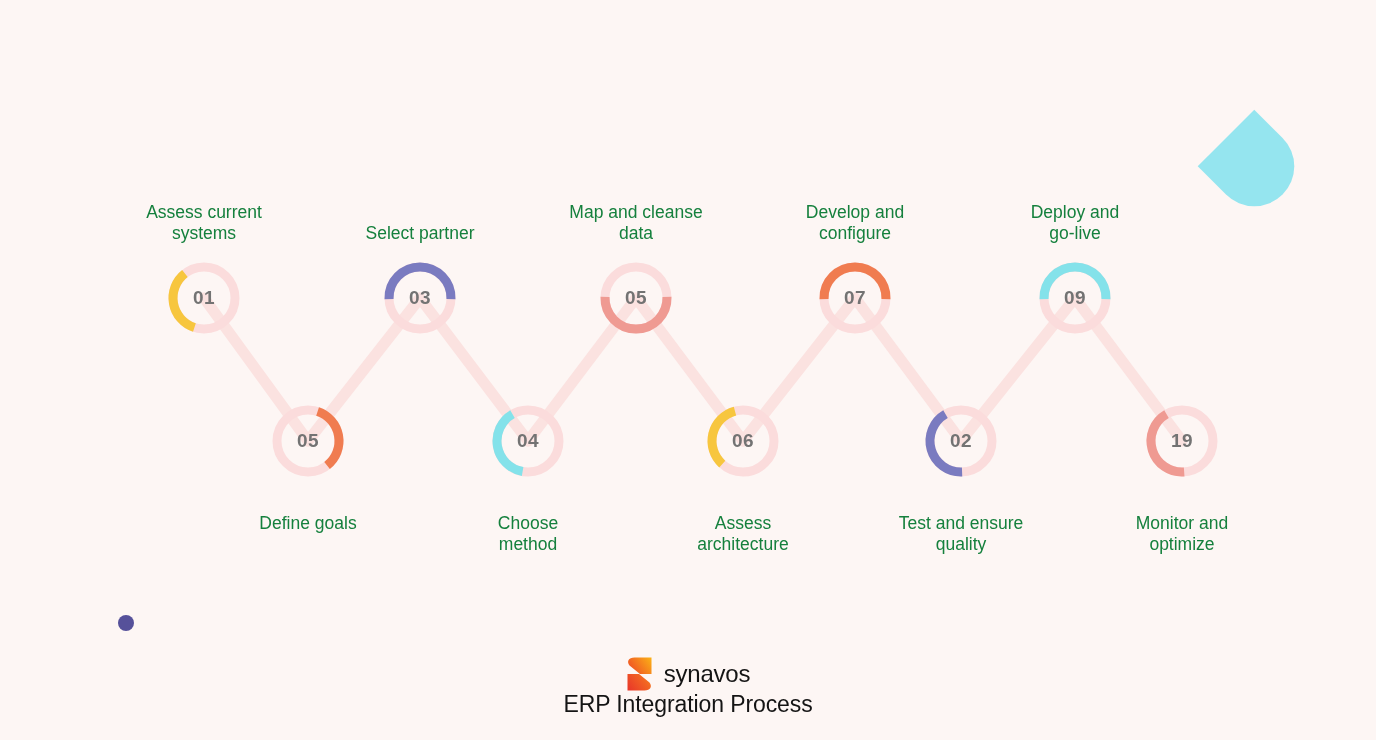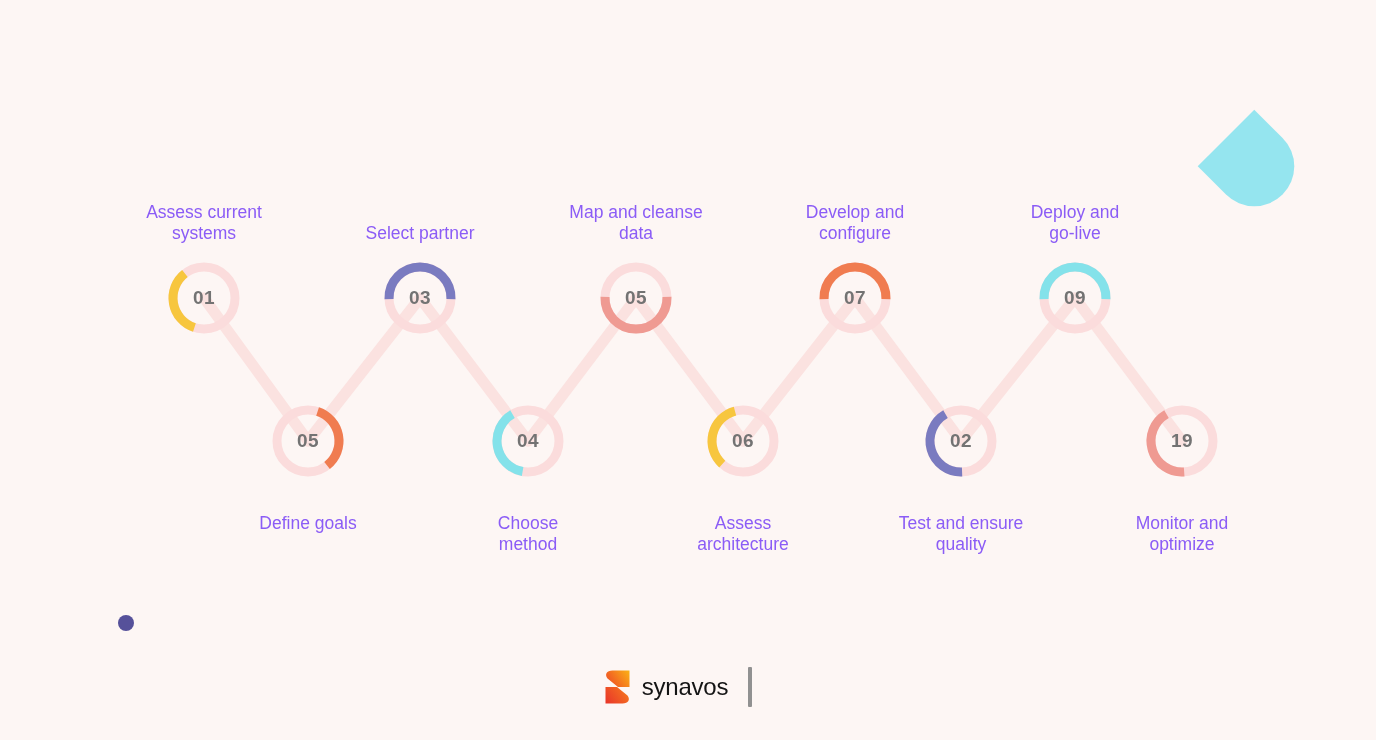--- a/index.html
+++ b/index.html
@@ -81,36 +81,37 @@
     font-weight: bold;
     color: #737373;
     letter-spacing: 0.4px;
   }
   .node-label {
     position: absolute;
     width: 220px;
     left: -110px;
     text-align: center;
     font-size: 17.5px;
-    color: #8b5cf6;
+    color: #15803d;
     line-height: 1.2;
     white-space: pre-line;
   }
   .node-label.above { bottom: 54px; }
   .node-label.below { top: 72px; }
   
   #footer {
     position: absolute;
     left: 0;
     top: 658px;
     width: 1376px;
     height: 58px;
     display: flex;
     align-items: center;
     justify-content: center;
+    flex-direction: column;
   }
   .brand {
     display: flex;
     align-items: center;
     gap: 11px;
   }
   .logo-mark {
     width: 27px;
     height: 34px;
     display: block;
@@ -272,15 +273,16 @@
             <stop offset="0" stop-color="#e8342a"></stop>
             <stop offset="0.5" stop-color="#f26522"></stop>
             <stop offset="1" stop-color="#fbb216"></stop>
           </linearGradient>
         </defs>
         <path d="M25.5 0.5 L8.5 0.5 C2.5 0.5 0.5 4.5 3.5 8.5 L14 17 L1.5 17 L1.5 33.5 L18.5 33.5 C24.5 33.5 26.5 29.5 23.5 25.5 L13 17 L25.5 17 Z" fill="url(#lg)"></path>
       </svg>
       <span class="brand-name">synavos</span>
     </div>
     <div class="divider"></div>
+    <span class="footer-title">ERP Integration Process</span>
   </div>
 
 </div>
 
 </body></html>

